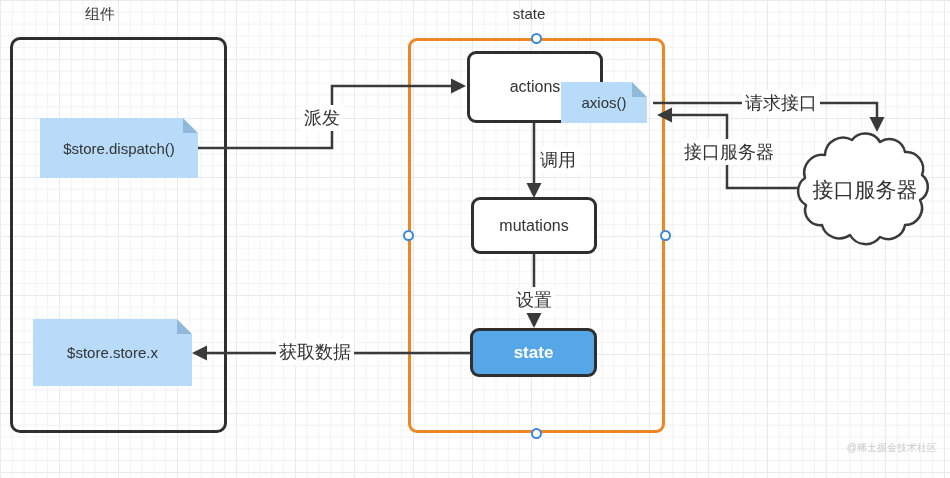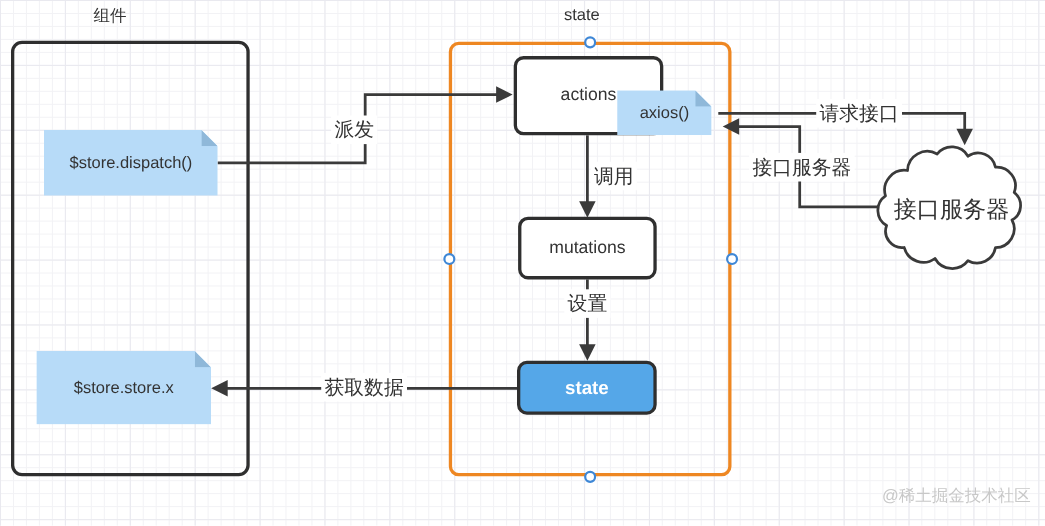--- a/index.html
+++ b/index.html
@@ -128,21 +128,21 @@
     font-size: 21px;
     color: #333;
     white-space: nowrap;
     z-index: 5;
   }
 
   
   .watermark {
     position: absolute;
     right: 13px; top: 441px;
-    font-size: 15px;
+    font-size: 10px;
     color: #c8c8c8;
     z-index: 5;
     white-space: nowrap;
   }
 </style>
 </head>
 <body>
 
 <div class="canvas">
 
@@ -214,22 +214,22 @@
     <span class="fold"></span>
     <span>$store.store.x</span>
   </div>
   <div class="note axios-note">
     <span class="fold"></span>
     <span>axios()</span>
   </div>
 
   <div class="edge-label" style="left:322px; top:118px;">派发</div>
   <div class="edge-label" style="left:558px; top:160px;">调用</div>
-  <div class="edge-label" style="left:534px; top:276px;">设置</div>
-  <div class="edge-label" style="left:331px; top:352px;text-align:center;">获取数据</div>
+  <div class="edge-label" style="left:534px; top:300px;">设置</div>
+  <div class="edge-label" style="left:315px; top:352px;text-align:center;">获取数据</div>
   <div class="edge-label" style="left:781px; top:103px;">请求接口</div>
   <div class="edge-label" style="left:729px; top:152px;">接口服务器</div>
 
   <div class="cloud-label" style="left:865px; top:190px;">接口服务器</div>
 
   <div class="watermark">@稀土掘金技术社区</div>
 
 </div>
 
 </body></html>

